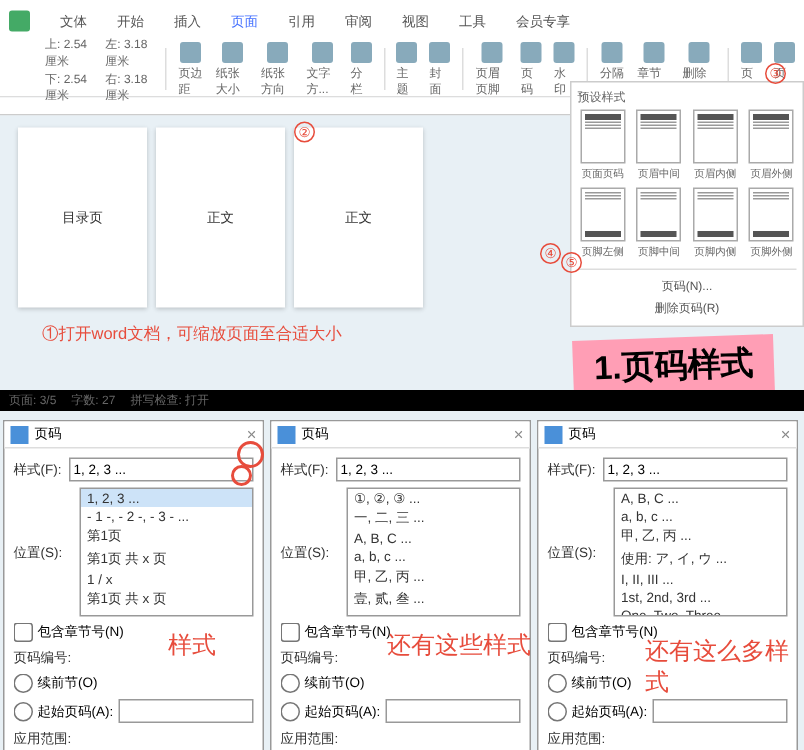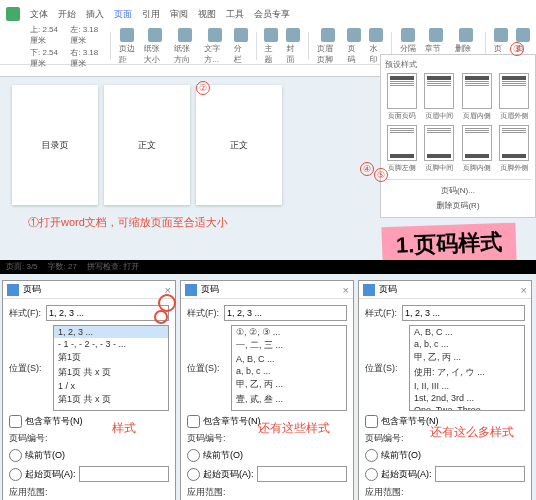--- a/index.html
+++ b/index.html
@@ -1,18 +1,18 @@
 <!DOCTYPE html>
 <html><head>
 <meta charset="utf-8">
 <style>
 * { box-sizing: border-box; margin: 0; padding: 0; }
 body { width: 536px; height: 500px; font-family: "Microsoft YaHei", sans-serif; font-size: 9px; background: #e8f0f5; overflow: hidden; position: relative; }
 .toolbar { background: #fff; border-bottom: 1px solid #ddd; }
-.tabs { display: flex; align-items: center; height: 18px; padding: 14px 6px; gap: 10px; font-size: 9px; color: #555; }
+.tabs { display: flex; align-items: center; height: 18px; padding: 14px 6px; gap: 20px; font-size: 9px; color: #555; }
 .tabs .logo { width: 14px; height: 14px; background: #4a6; border-radius: 2px; }
 .tabs span { cursor: default; }
 .tabs .active { color: #4470ff; }
 .tabs .right { margin-left: auto; display: flex; gap: 6px; align-items: center; }
 .ribbon { display: flex; height: 36px; padding: 2px 6px; gap: 8px; font-size: 8px; color: #666; align-items: center; margin-left: 24px; }
 .ribbon .grp { display: flex; flex-direction: column; align-items: center; gap: 1px; }
 .ribbon .ico { width: 14px; height: 14px; background: #8ab; border-radius: 2px; }
 .ribbon .sep { width: 1px; height: 28px; background: #ddd; }
 .ruler { height: 12px; background: #fff; border-bottom: 1px solid #ccc; }
 .canvas { background: #e8f0f5; height: 145px; position: relative; display: flex; gap: 6px; padding: 8px 12px; }
@@ -39,21 +39,21 @@
 .dlg .titlebar .x { margin-left: auto; color: #888; font-size: 11px; }
 .dlg .body { padding: 6px; }
 .dlg .row { display: flex; align-items: center; margin-bottom: 4px; gap: 4px; }
 .dlg .lbl2 { width: 40px; color: #333; }
 .dlg select, .dlg input[type=text] { flex: 1; border: 1px solid #999; height: 16px; font-size: 9px; padding: 0 2px; }
 .dlg .listbox { border: 1px solid #999; height: 86px; overflow: hidden; background: #fff; }
 .dlg .listbox .opt { padding: 1px 4px; font-size: 9px; color: #333; }
 .dlg .listbox .opt.sel { background: #cde3f8; }
 .dlg .chk { display: flex; align-items: center; gap: 3px; }
 .red-circ-abs { position: absolute; border: 2px solid #e74c3c; border-radius: 50%; }
-.red-annot { position: absolute; color: #e74c3c; font-size: 12px; }
+.red-annot { position: absolute; color: #e74c3c; font-size: 16px; }
 </style>
 </head>
 <body>
 
 <div class="toolbar">
   <div class="tabs">
     <div class="logo"></div>
     <span>文体</span>
     <span>开始</span>
     <span>插入</span>

